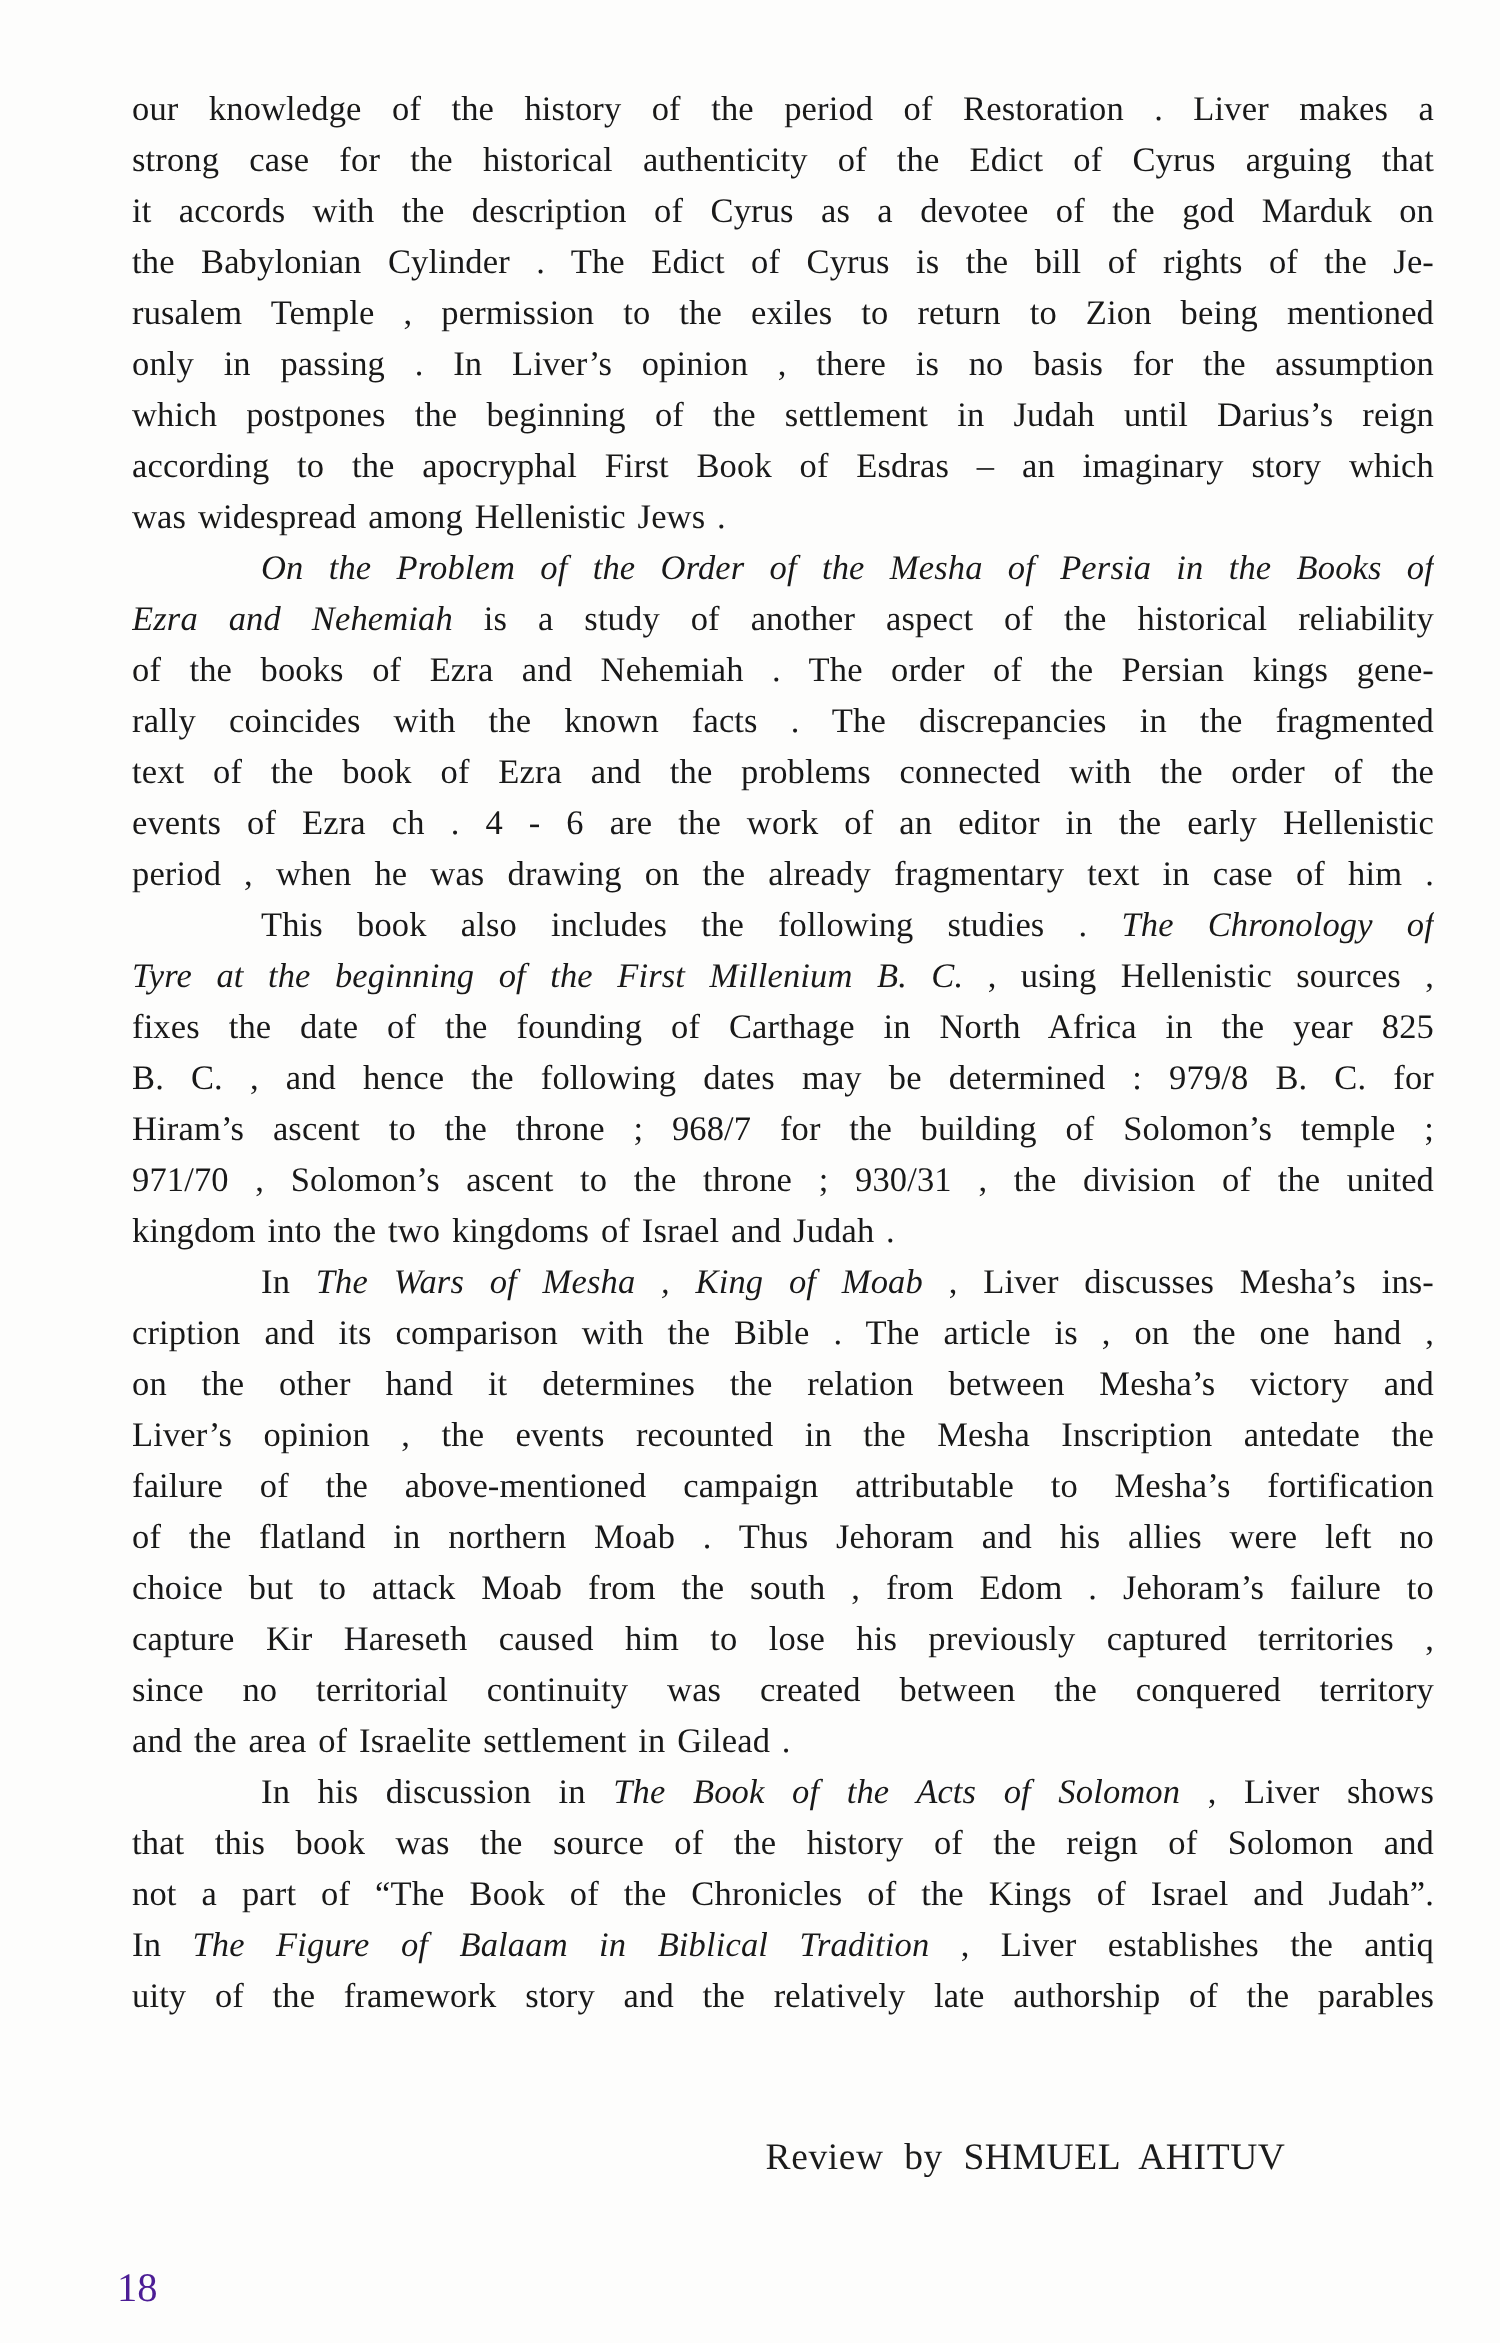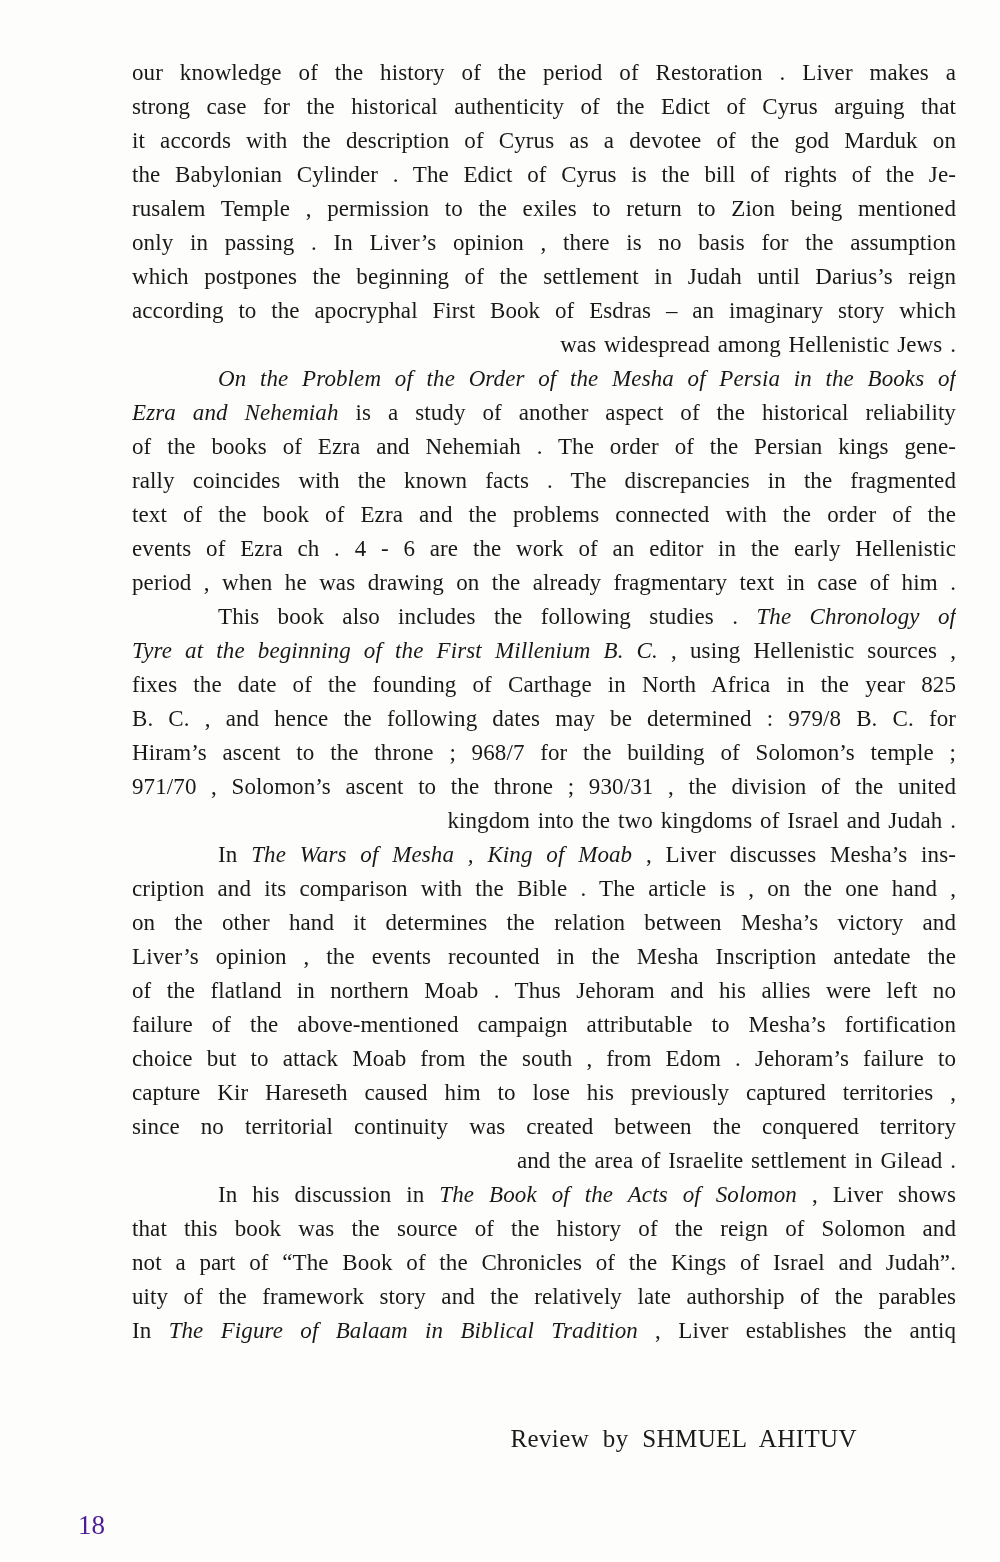--- a/index.html
+++ b/index.html
@@ -16,22 +16,22 @@
     overflow: hidden;
   }
   .text-block {
     position: absolute;
     left: 88px; top: 56px; width: 868px;
     font-size: 23px;
     line-height: 34px;
     letter-spacing: 0.1px;
     word-spacing: 2px;
   }
-  .line { text-align: right; height: 34px; overflow: hidden; }
-  .line.just { text-align: justify; text-align-last: justify; margin-left: 44px; }
+  .line { text-align: left; height: 34px; overflow: hidden; }
+  .line.just { text-align: justify; text-align-last: justify; }
   .line.indent { text-indent: 86px; }
   .run.it { font-style: italic; }
   .byline {
     position: absolute;
     top: 1424px; right: 143px;
     font-size: 25px;
     line-height: 30px;
     word-spacing: 7px;
     letter-spacing: 0.4px;
     color: #1b1b1b;
@@ -69,27 +69,27 @@
       <div class="line just"><span class="run it">Tyre at the beginning of the First Millenium B. C.</span><span class="run"> , using Hellenistic sources ,</span></div>
       <div class="line just"><span class="run">fixes the date of the founding of Carthage in North Africa in the year 825</span></div>
       <div class="line just"><span class="run">B. C. , and hence the following dates may be determined : 979/8 B. C. for</span></div>
       <div class="line just"><span class="run">Hiram’s ascent to the throne ; 968/7 for the building of Solomon’s temple ;</span></div>
       <div class="line just"><span class="run">971/70 , Solomon’s ascent to the throne ; 930/31 , the division of the united</span></div>
       <div class="line"><span class="run">kingdom into the two kingdoms of Israel and Judah .</span></div>
       <div class="line just indent"><span class="run">In </span><span class="run it">The Wars of Mesha , King of Moab</span><span class="run"> , Liver discusses Mesha’s ins-</span></div>
       <div class="line just"><span class="run">cription and its comparison with the Bible . The article is , on the one hand ,</span></div>
       <div class="line just"><span class="run">on the other hand it determines the relation between Mesha’s victory and</span></div>
       <div class="line just"><span class="run">Liver’s opinion , the events recounted in the Mesha Inscription antedate the</span></div>
+      <div class="line just"><span class="run">failure of the above-mentioned campaign attributable to Mesha’s fortification</span></div>
       <div class="line just"><span class="run">of the flatland in northern Moab . Thus Jehoram and his allies were left no</span></div>
-      <div class="line just"><span class="run">failure of the above-mentioned campaign attributable to Mesha’s fortification</span></div>
       <div class="line just"><span class="run">choice but to attack Moab from the south , from Edom . Jehoram’s failure to</span></div>
       <div class="line just"><span class="run">capture Kir Hareseth caused him to lose his previously captured territories ,</span></div>
       <div class="line just"><span class="run">since no territorial continuity was created between the conquered territory</span></div>
       <div class="line"><span class="run">and the area of Israelite settlement in Gilead .</span></div>
       <div class="line just indent"><span class="run">In his discussion in </span><span class="run it">The Book of the Acts of Solomon</span><span class="run"> , Liver shows</span></div>
       <div class="line just"><span class="run">that this book was the source of the history of the reign of Solomon and</span></div>
       <div class="line just"><span class="run">not a part of “The Book of the Chronicles of the Kings of Israel and Judah”.</span></div>
+      <div class="line just"><span class="run">In </span><span class="run it">The Figure of Balaam in Biblical Tradition</span><span class="run"> , Liver establishes the antiq</span></div>
       <div class="line just"><span class="run">uity of the framework story and the relatively late authorship of the parables</span></div>
-      <div class="line just"><span class="run">In </span><span class="run it">The Figure of Balaam in Biblical Tradition</span><span class="run"> , Liver establishes the antiq</span></div>
     </div>
   <div class="byline">Review by SHMUEL AHITUV</div>
   <div class="page-number">18</div>
 </div>
 
 </body></html>

